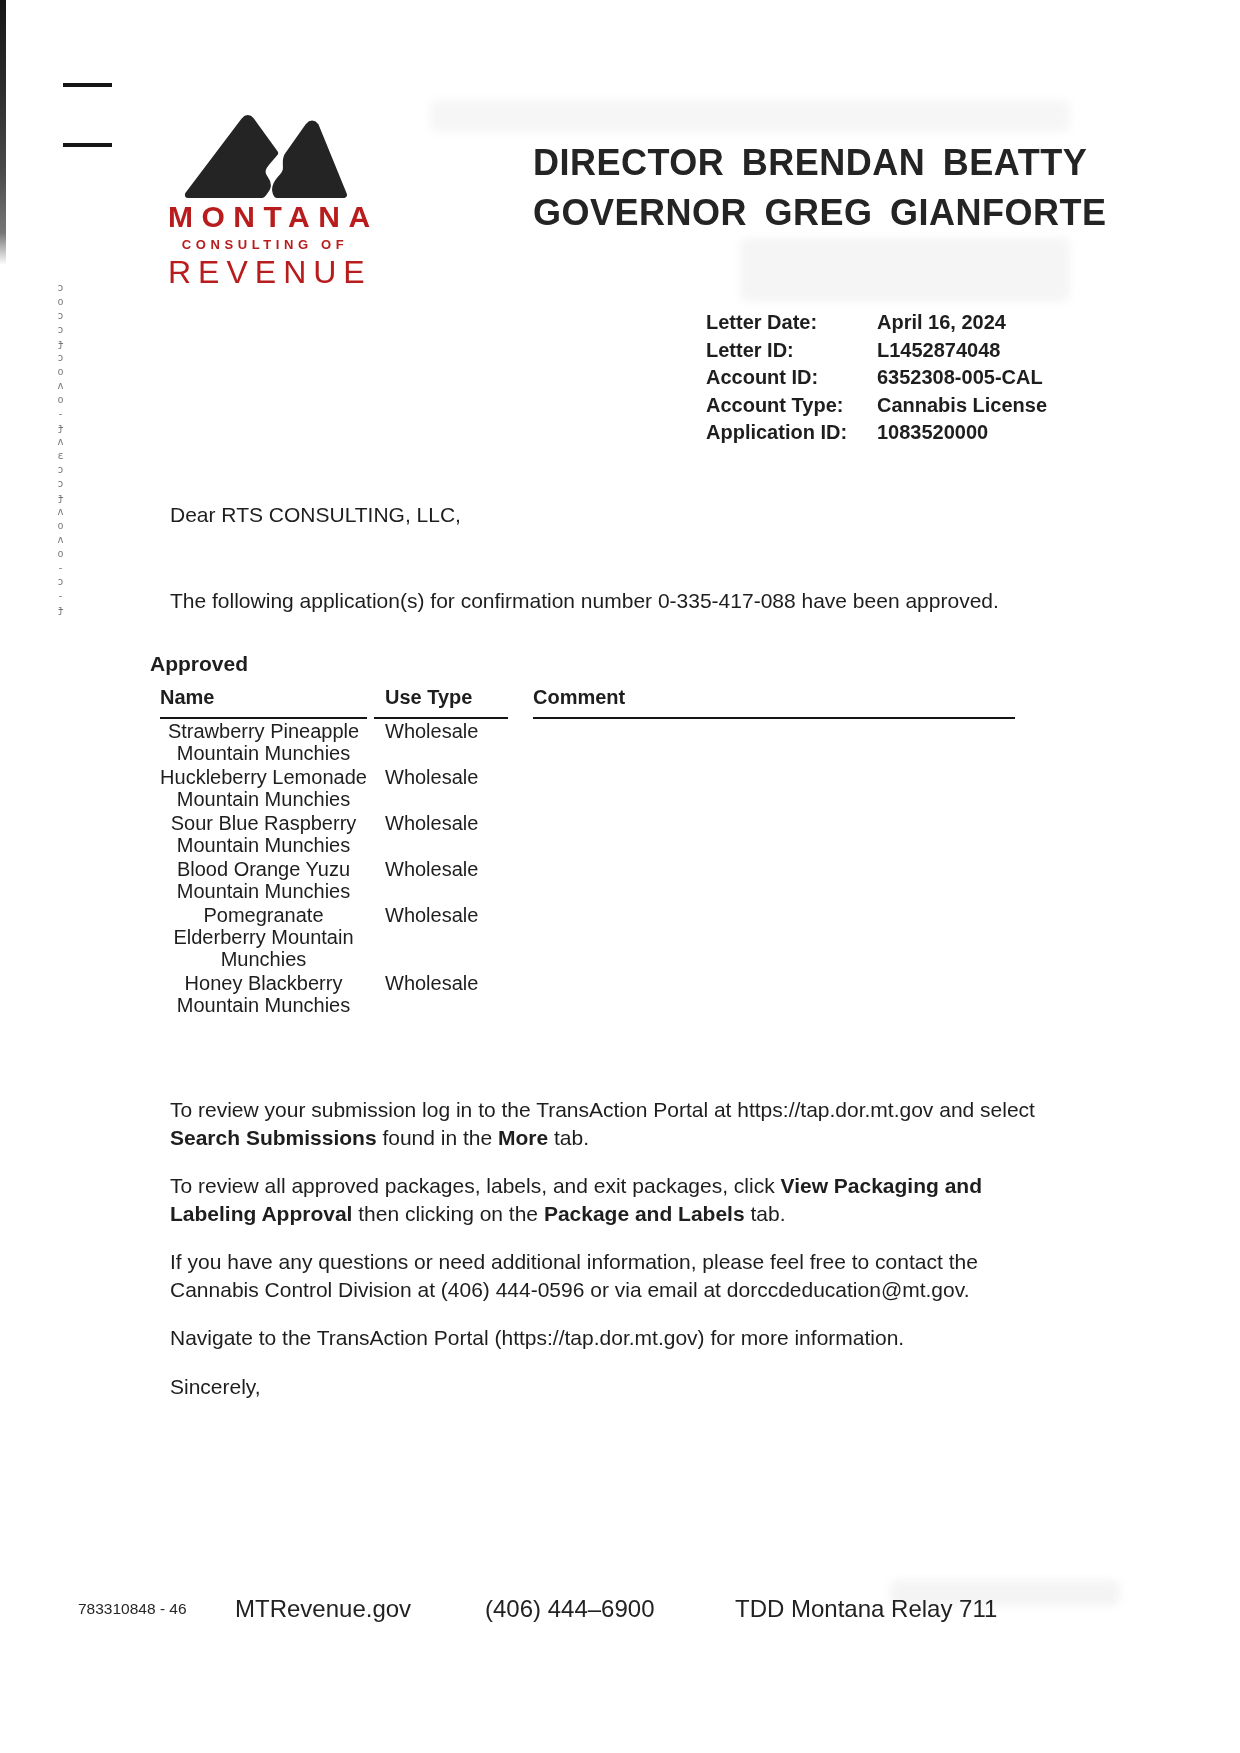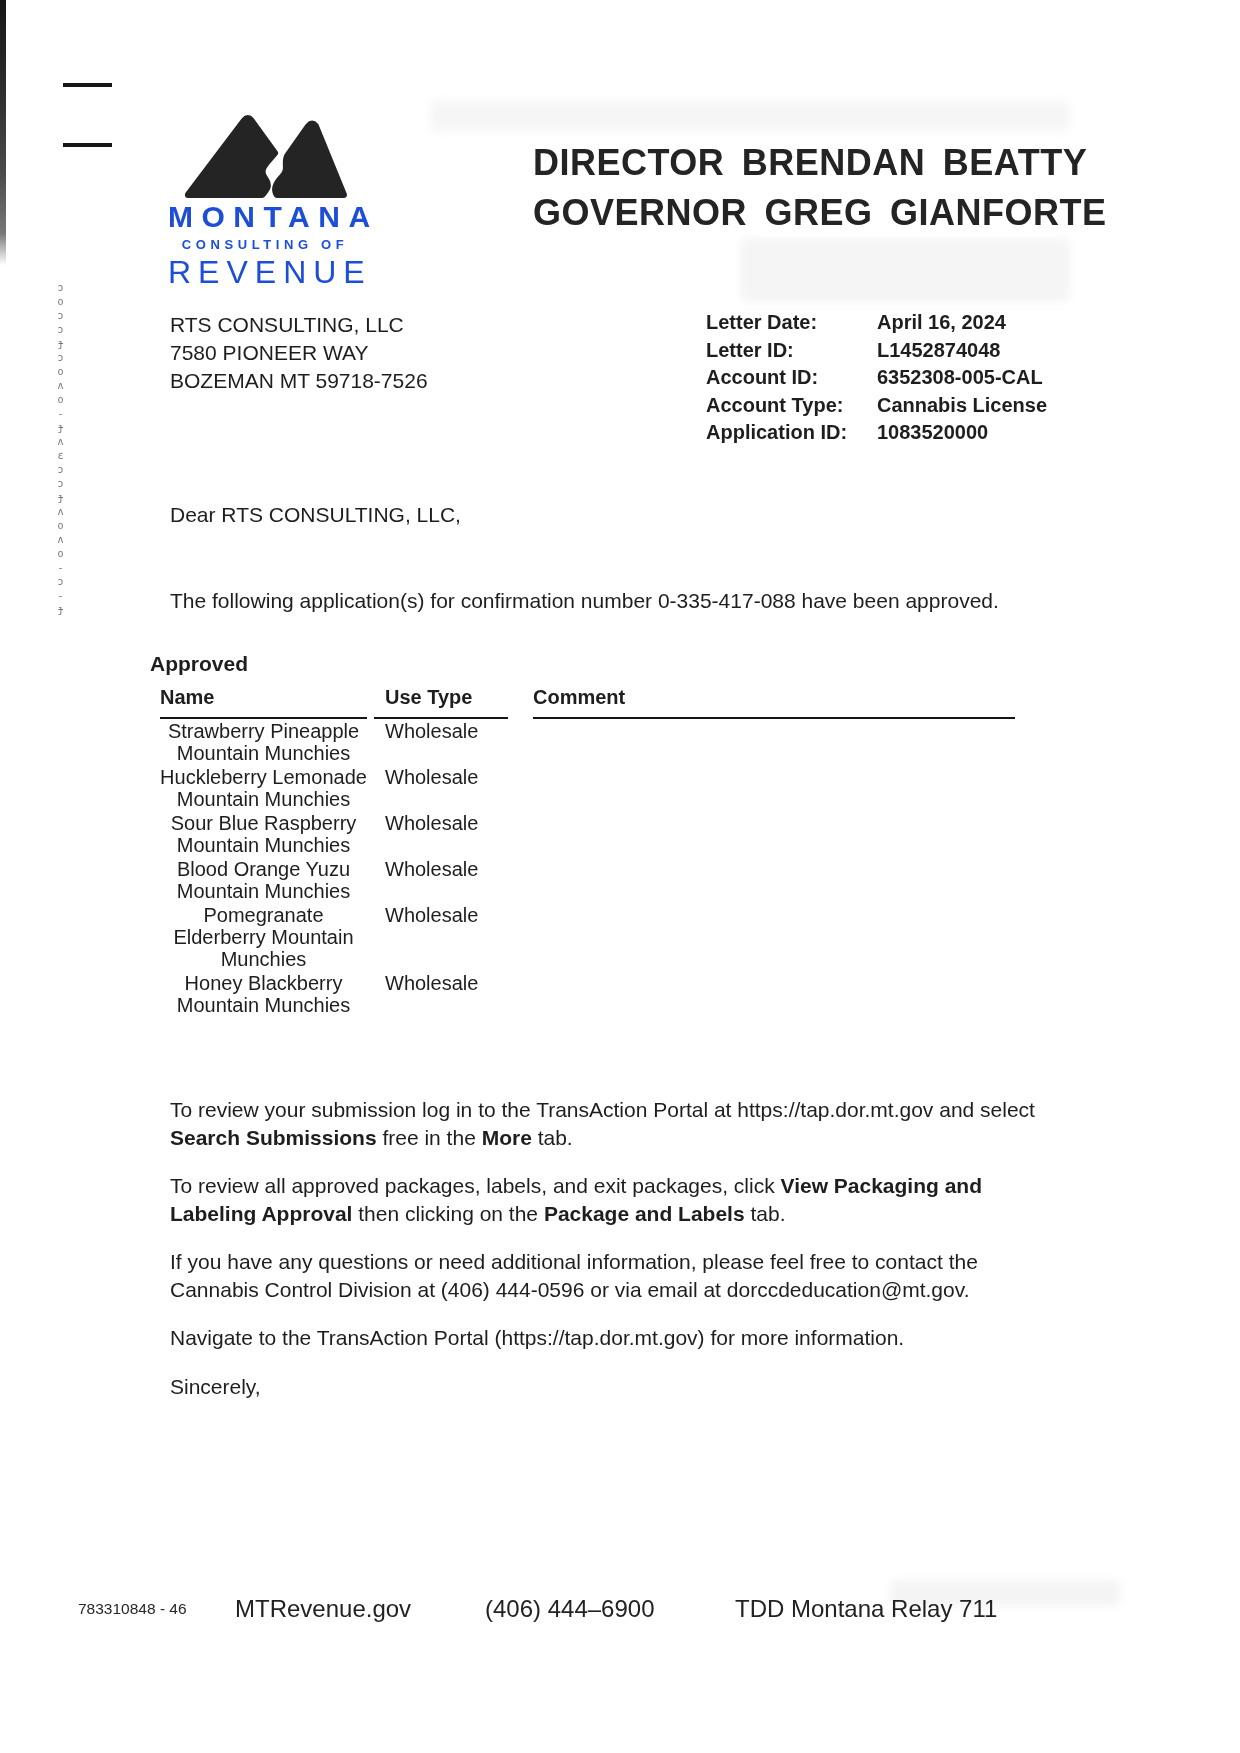--- a/index.html
+++ b/index.html
@@ -20,21 +20,21 @@
     position:absolute; left:55px; top:282px; height:340px;
     writing-mode:vertical-rl; text-orientation:upright;
     font-family:"DejaVu Sans Mono", monospace; font-size:10px; letter-spacing:3px;
     color:rgba(40,40,40,0.65);
   }
   .smudge { position:absolute; filter:blur(4px); border-radius:8px; }
   .smudge-1 { left:430px; top:100px; width:640px; height:32px; background:rgba(145,145,145,0.08); }
   .smudge-2 { left:740px; top:238px; width:330px; height:64px; background:rgba(145,145,145,0.09); }
   .smudge-3 { left:890px; top:1580px; width:230px; height:26px; background:rgba(145,145,145,0.10); }
   
-  .logo { position:absolute; left:168px; top:106px; width:194px; text-align:center; color:#1d4ed8; }
+  .logo { position:absolute; left:168px; top:106px; width:194px; text-align:center; color:#b91c1c; }
   .logo svg { display:block; margin:0 auto; }
   .logo-montana { font-size:30px; font-weight:700; letter-spacing:8.5px; margin-top:-2px; }
   .logo-dept    { font-size:13px; font-weight:700; letter-spacing:4.6px; margin-top:3px; }
   .logo-revenue { font-size:32px; font-weight:500; letter-spacing:7px; margin-top:2px; }
   
   .officials { position:absolute; left:533px; top:138px; font-size:36px; font-weight:600;
                letter-spacing:0.5px; word-spacing:7px; color:#242424; line-height:50px; white-space:nowrap; }
   
   .recipient { position:absolute; left:170px; top:311px; font-size:21px; line-height:28px; }
   .meta { position:absolute; left:706px; top:309px; font-size:20px; line-height:27.6px; }
@@ -97,25 +97,20 @@
     <div class="logo-montana">MONTANA</div>
     <div class="logo-dept">CONSULTING OF</div>
     <div class="logo-revenue">REVENUE</div>
   </div>
 
   <div class="officials">
     <div>DIRECTOR BRENDAN BEATTY</div>
     <div>GOVERNOR GREG GIANFORTE</div>
   </div>
 
-  <div class="recipient">
-    <div>RTS CONSULTING, LLC</div>
-    <div>7580 PIONEER WAY</div>
-    <div>BOZEMAN MT 59718-7526</div>
-  </div>
 
   <div class="meta">
     <div class="meta-row">
       <div class="meta-label">Letter Date:</div>
       <div class="meta-value">April 16, 2024</div>
     </div>
     <div class="meta-row">
       <div class="meta-label">Letter ID:</div>
       <div class="meta-value">L1452874048</div>
     </div>
@@ -175,21 +170,21 @@
       </div>
       <div class="tbl-row">
         <div class="td-name">Honey Blackberry Mountain Munchies</div>
         <div class="td-use">Wholesale</div>
         <div class="td-comment"></div>
       </div>
     </div>
   </div>
 
   <div class="paras">
-    <p><span>To review your submission log in to the TransAction Portal at https://tap.dor.mt.gov and select </span><span class="b">Search Submissions</span><span> free in the </span><span class="b">More</span><span> tab.</span></p>
+    <p><span>To review your submission log in to the TransAction Portal at https://tap.dor.mt.gov and select </span><span class="b">Search Submissions</span><span> found in the </span><span class="b">More</span><span> tab.</span></p>
     <p><span>To review all approved packages, labels, and exit packages, click </span><span class="b">View Packaging and Labeling Approval</span><span> then clicking on the </span><span class="b">Package and Labels</span><span> tab.</span></p>
     <p><span>If you have any questions or need additional information, please feel free to contact the Cannabis Control Division at (406) 444-0596 or via email at dorccdeducation@mt.gov.</span></p>
     <p><span>Navigate to the TransAction Portal (https://tap.dor.mt.gov) for more information.</span></p>
     <div class="closing">Sincerely,</div>
   </div>
 
   <div class="footer-item footer-web">MTRevenue.gov</div>
   <div class="footer-item footer-phone">(406) 444–6900</div>
   <div class="footer-item footer-tdd">TDD Montana Relay 711</div>
   <div class="doc-number">783310848 - 46</div>

